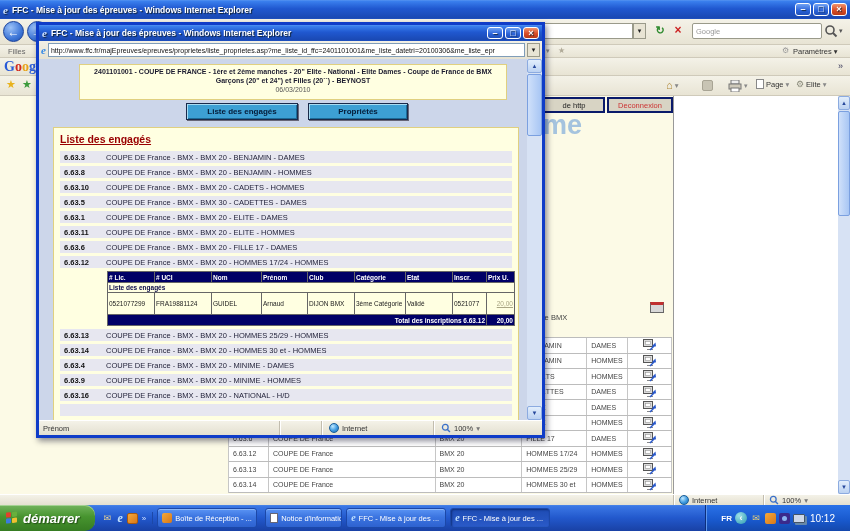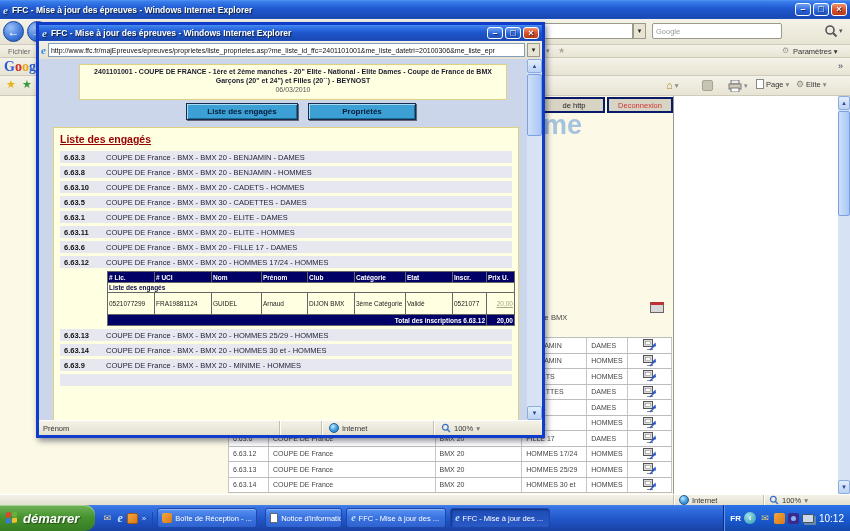--- a/index.html
+++ b/index.html
@@ -44,21 +44,21 @@
   table.eng .hd{background:#000066;color:#fff;font-weight:bold;text-align:left;height:11px}
   table.eng .cell{background:#ffffe1;color:#222}
   .navy{background:#000066;color:#fff;font-weight:bold}
   
   .taskbar{background:linear-gradient(180deg,#4a86e8 0%,#3a76e4 6%,#2258cc 50%,#1941a5 100%)}
   .startbtn{background:linear-gradient(180deg,#72b45c 0%,#47942f 45%,#367c22 100%);border-radius:0 10px 10px 0;color:#fff;font-weight:bold;font-style:italic;font-size:13px;display:flex;align-items:center;gap:5px;padding:0 16px 0 6px;text-shadow:1px 1px 1px #234f15;box-shadow:inset 0 1px 0 #a4d292}
   .xplogo{width:12px;height:12px;display:grid;grid-template-columns:5px 5px;grid-template-rows:5px 5px;gap:1px;transform:skewY(-6deg)}
   .xplogo i{border-radius:1px}
   .taskbtn{background:linear-gradient(180deg,#5a94f4,#3b74e0 45%,#2e62d0);border:1px solid #1c48a8;border-radius:3px;color:#fff;font-size:7.5px;display:flex;align-items:center;gap:3px;padding:0 4px;overflow:hidden;white-space:nowrap;box-shadow:inset 0 1px 0 #8cb8f8}
   .taskbtn.pressed{background:linear-gradient(180deg,#1e4cb4,#2a5ac8);box-shadow:inset 1px 1px 2px #10307c}
-  .tray{background:linear-gradient(180deg,#2a72e8,#1858cc 60%,#1448ac);border-left:1px solid #0c2e7c;box-shadow:inset 1px 0 0 #5e96ec;display:flex;align-items:center;gap:3px;padding:0 6px;color:#fff}
+  .tray{background:linear-gradient(180deg,#2a72e8,#1858cc 60%,#1448ac);border-left:1px solid #0c2e7c;box-shadow:inset 1px 0 0 #5e96ec;display:flex;align-items:center;gap:3px;padding:0 15px;color:#fff}
   .trayico{width:12px;height:12px;display:inline-flex;align-items:center;justify-content:center;font-size:9px}
 </style>
 </head>
 <body>
 
 <div class="abs" style="left:0;top:0;width:850px;height:505px">
 
   <div class="titlebar abs" style="left:0;top:0;width:850px;height:19px">
     <span class="ie-e">e</span>
     <span style="margin-left:4px;font-size:8.5px;flex:1;overflow:hidden;white-space:nowrap">FFC - Mise à jour des épreuves - Windows Internet Explorer</span>
@@ -67,34 +67,34 @@
     <span class="winbtn close">×</span>
   </div>
 
   <div class="toolrow abs" style="left:0;top:19px;width:850px;height:26px">
     <div class="navcircle abs" style="left:3px;top:2px">←</div>
     <div class="navcircle abs" style="left:27px;top:2px">→</div>
     <div class="abs" style="left:300px;top:4px;width:333px;height:16px;background:#fff;border:1px solid #9a9a8a"></div>
     <div class="abs" style="left:633px;top:4px;width:13px;height:16px;background:#e8e4d4;border:1px solid #9a9a8a;text-align:center;font-size:7px;line-height:14px">▾</div>
     <div class="abs" style="left:652px;top:4px;width:16px;height:16px;color:#2e8a2e;font-size:11px;text-align:center;line-height:15px;font-weight:bold">↻</div>
     <div class="abs" style="left:670px;top:4px;width:16px;height:16px;color:#cc2222;font-size:12px;text-align:center;line-height:15px;font-weight:bold">×</div>
-    <div class="searchbox abs" style="left:652px;top:4px;width:130px;height:16px">
+    <div class="searchbox abs" style="left:692px;top:4px;width:130px;height:16px">
       <span>Google</span>
     </div>
     <div class="abs" style="left:824px;top:5px;width:14px;height:14px">
       <svg width="14" height="14" viewBox="0 0 14 14">
           <circle cx="6" cy="6" r="4" fill="none" stroke="#555" stroke-width="1.6"></circle>
           <line x1="9" y1="9" x2="12.5" y2="12.5" stroke="#555" stroke-width="2"></line>
         </svg>
     </div>
     <div class="abs" style="left:839px;top:8px;font-size:7px;color:#555">▾</div>
   </div>
 
   <div class="toolrow abs" style="left:0;top:45px;width:850px;height:13px">
-    <span class="abs" style="left:8px;top:2px;font-size:7.5px;color:#666">Fichier</span>
+    <span class="abs" style="left:8px;top:2px;font-size:7.5px;color:#666">Filles</span>
     <span class="abs" style="left:546px;top:2px;font-size:7px;color:#888">▾</span>
     <span class="abs" style="left:558px;top:1px;font-size:8px;color:#b0aa98">★</span>
     <span class="abs" style="left:782px;top:1px;font-size:8px;color:#999">⚙</span>
     <span class="abs tbtn" style="left:793px;top:2px">
         <span>Paramètres</span>
         <span>▾</span>
       </span>
   </div>
   <div class="toolrow abs" style="left:0;top:58px;width:850px;height:18px">
     <span class="abs" style="left:4px;top:1px;font-family:'Liberation Serif',serif;font-weight:bold;font-size:14px">
@@ -359,21 +359,21 @@
   <div style="position:relative;height:361px;overflow:hidden">
 
     <div class="ylwpanel abs" style="left:40px;top:5px;width:428px;height:36px;text-align:center;padding:2px 6px">
       <div style="font-size:7px;font-weight:bold;color:#1a1a2e;line-height:1.35">2401101001 - COUPE DE FRANCE - 1ère et 2ème manches - 20" Elite - National - Elite Dames - Coupe de France de BMX Garçons (20" et 24") et Filles (20``) - BEYNOST</div>
       <div style="font-size:7px;color:#555">06/03/2010</div>
     </div>
 
     <div class="ppbtn abs" style="left:147px;top:44px;width:112px;height:17px">
         <span>Liste des engagés</span>
       </div>
-    <div class="ppbtn abs" style="left:269px;top:44px;width:108px;height:17px">
+    <div class="ppbtn abs" style="left:269px;top:44px;width:100px;height:17px">
         <span>Propriétés</span>
       </div>
 
     <div class="ylwpanel abs" style="left:14px;top:68px;width:466px;height:294px;padding:5px 6px;overflow:hidden">
       <div style="color:#990000;font-weight:bold;font-size:10.5px;text-decoration:underline;height:14px;margin-bottom:4px">Liste des engagés</div>
 
       <div class="lrow">
           <span class="code">6.63.3</span>
           <span>COUPE DE France - BMX - BMX 20 - BENJAMIN - DAMES</span>
         </div>
@@ -453,22 +453,30 @@
 
       <div class="lrow">
           <span class="code">6.63.13</span>
           <span>COUPE DE France - BMX - BMX 20 - HOMMES 25/29 - HOMMES</span>
         </div>
       <div class="lrow">
           <span class="code">6.63.14</span>
           <span>COUPE DE France - BMX - BMX 20 - HOMMES 30 et - HOMMES</span>
         </div>
       <div class="lrow">
+          <span class="code">6.63.4</span>
+          <span>COUPE DE France - BMX - BMX 20 - MINIME - DAMES</span>
+        </div>
+      <div class="lrow">
           <span class="code">6.63.9</span>
           <span>COUPE DE France - BMX - BMX 20 - MINIME - HOMMES</span>
+        </div>
+      <div class="lrow">
+          <span class="code">6.63.16</span>
+          <span>COUPE DE France - BMX - BMX 20 - NATIONAL - H/D</span>
         </div>
       <div class="lrow"></div>
     </div>
 
     <div class="sb-track abs" style="right:0;top:0;width:15px;height:361px">
       <div class="sb-btn" style="width:15px;height:14px">▲</div>
       <div class="sb-thumb abs" style="left:0;top:15px;width:15px;height:62px"></div>
       <div class="sb-btn abs" style="left:0;bottom:0;width:15px;height:14px">▼</div>
     </div>
   </div>

